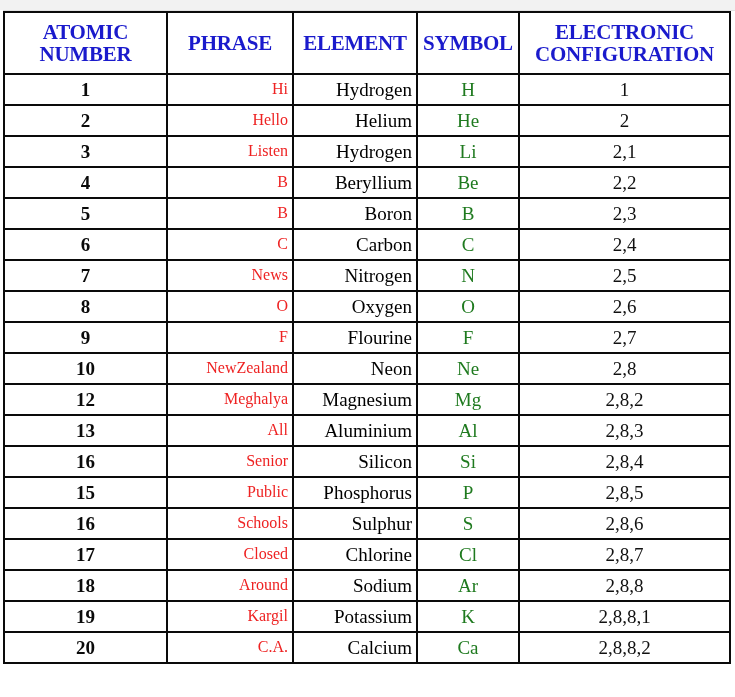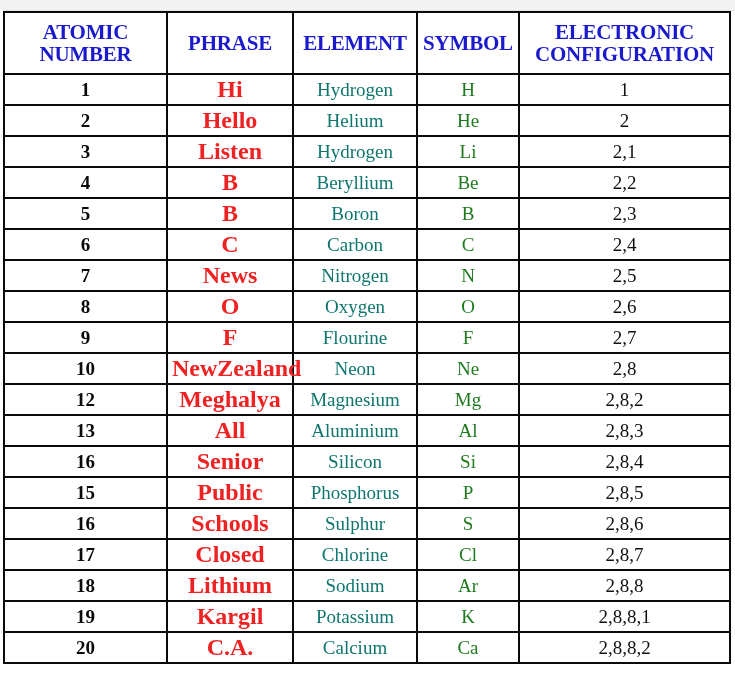--- a/index.html
+++ b/index.html
@@ -85,30 +85,29 @@
   tbody tr { height: 29px; }
   tbody td { height: 29px; }
 
   td.num {
     text-align: center;
     font-weight: bold;
     font-size: 19px;
     color: #0a0a0a;
   }
   td.phrase {
-    text-align: center;
-    font-size: 24px;
+    text-align: right;
+    font-size: 16px;
     color: #ee2222;
     padding-left: 5px;
-    font-weight: bold;
   }
   td.element {
-    text-align: center;
-    font-size: 19px;
-    color: #0f766e;
+    text-align: right;
+    font-size: 19px;
+    color: #000000;
   }
   td.symbol {
     text-align: center;
     font-size: 19px;
     color: #1f7a1f;
   }
   td.config {
     text-align: center;
     font-size: 19px;
     color: #111111;
@@ -254,21 +253,21 @@
           </tr>
           <tr>
             <td class="num">17</td>
             <td class="phrase">Closed</td>
             <td class="element">Chlorine</td>
             <td class="symbol">Cl</td>
             <td class="config">2,8,7</td>
           </tr>
           <tr>
             <td class="num">18</td>
-            <td class="phrase">Lithium</td>
+            <td class="phrase">Around</td>
             <td class="element">Sodium</td>
             <td class="symbol">Ar</td>
             <td class="config">2,8,8</td>
           </tr>
           <tr>
             <td class="num">19</td>
             <td class="phrase">Kargil</td>
             <td class="element">Potassium</td>
             <td class="symbol">K</td>
             <td class="config">2,8,8,1</td>

